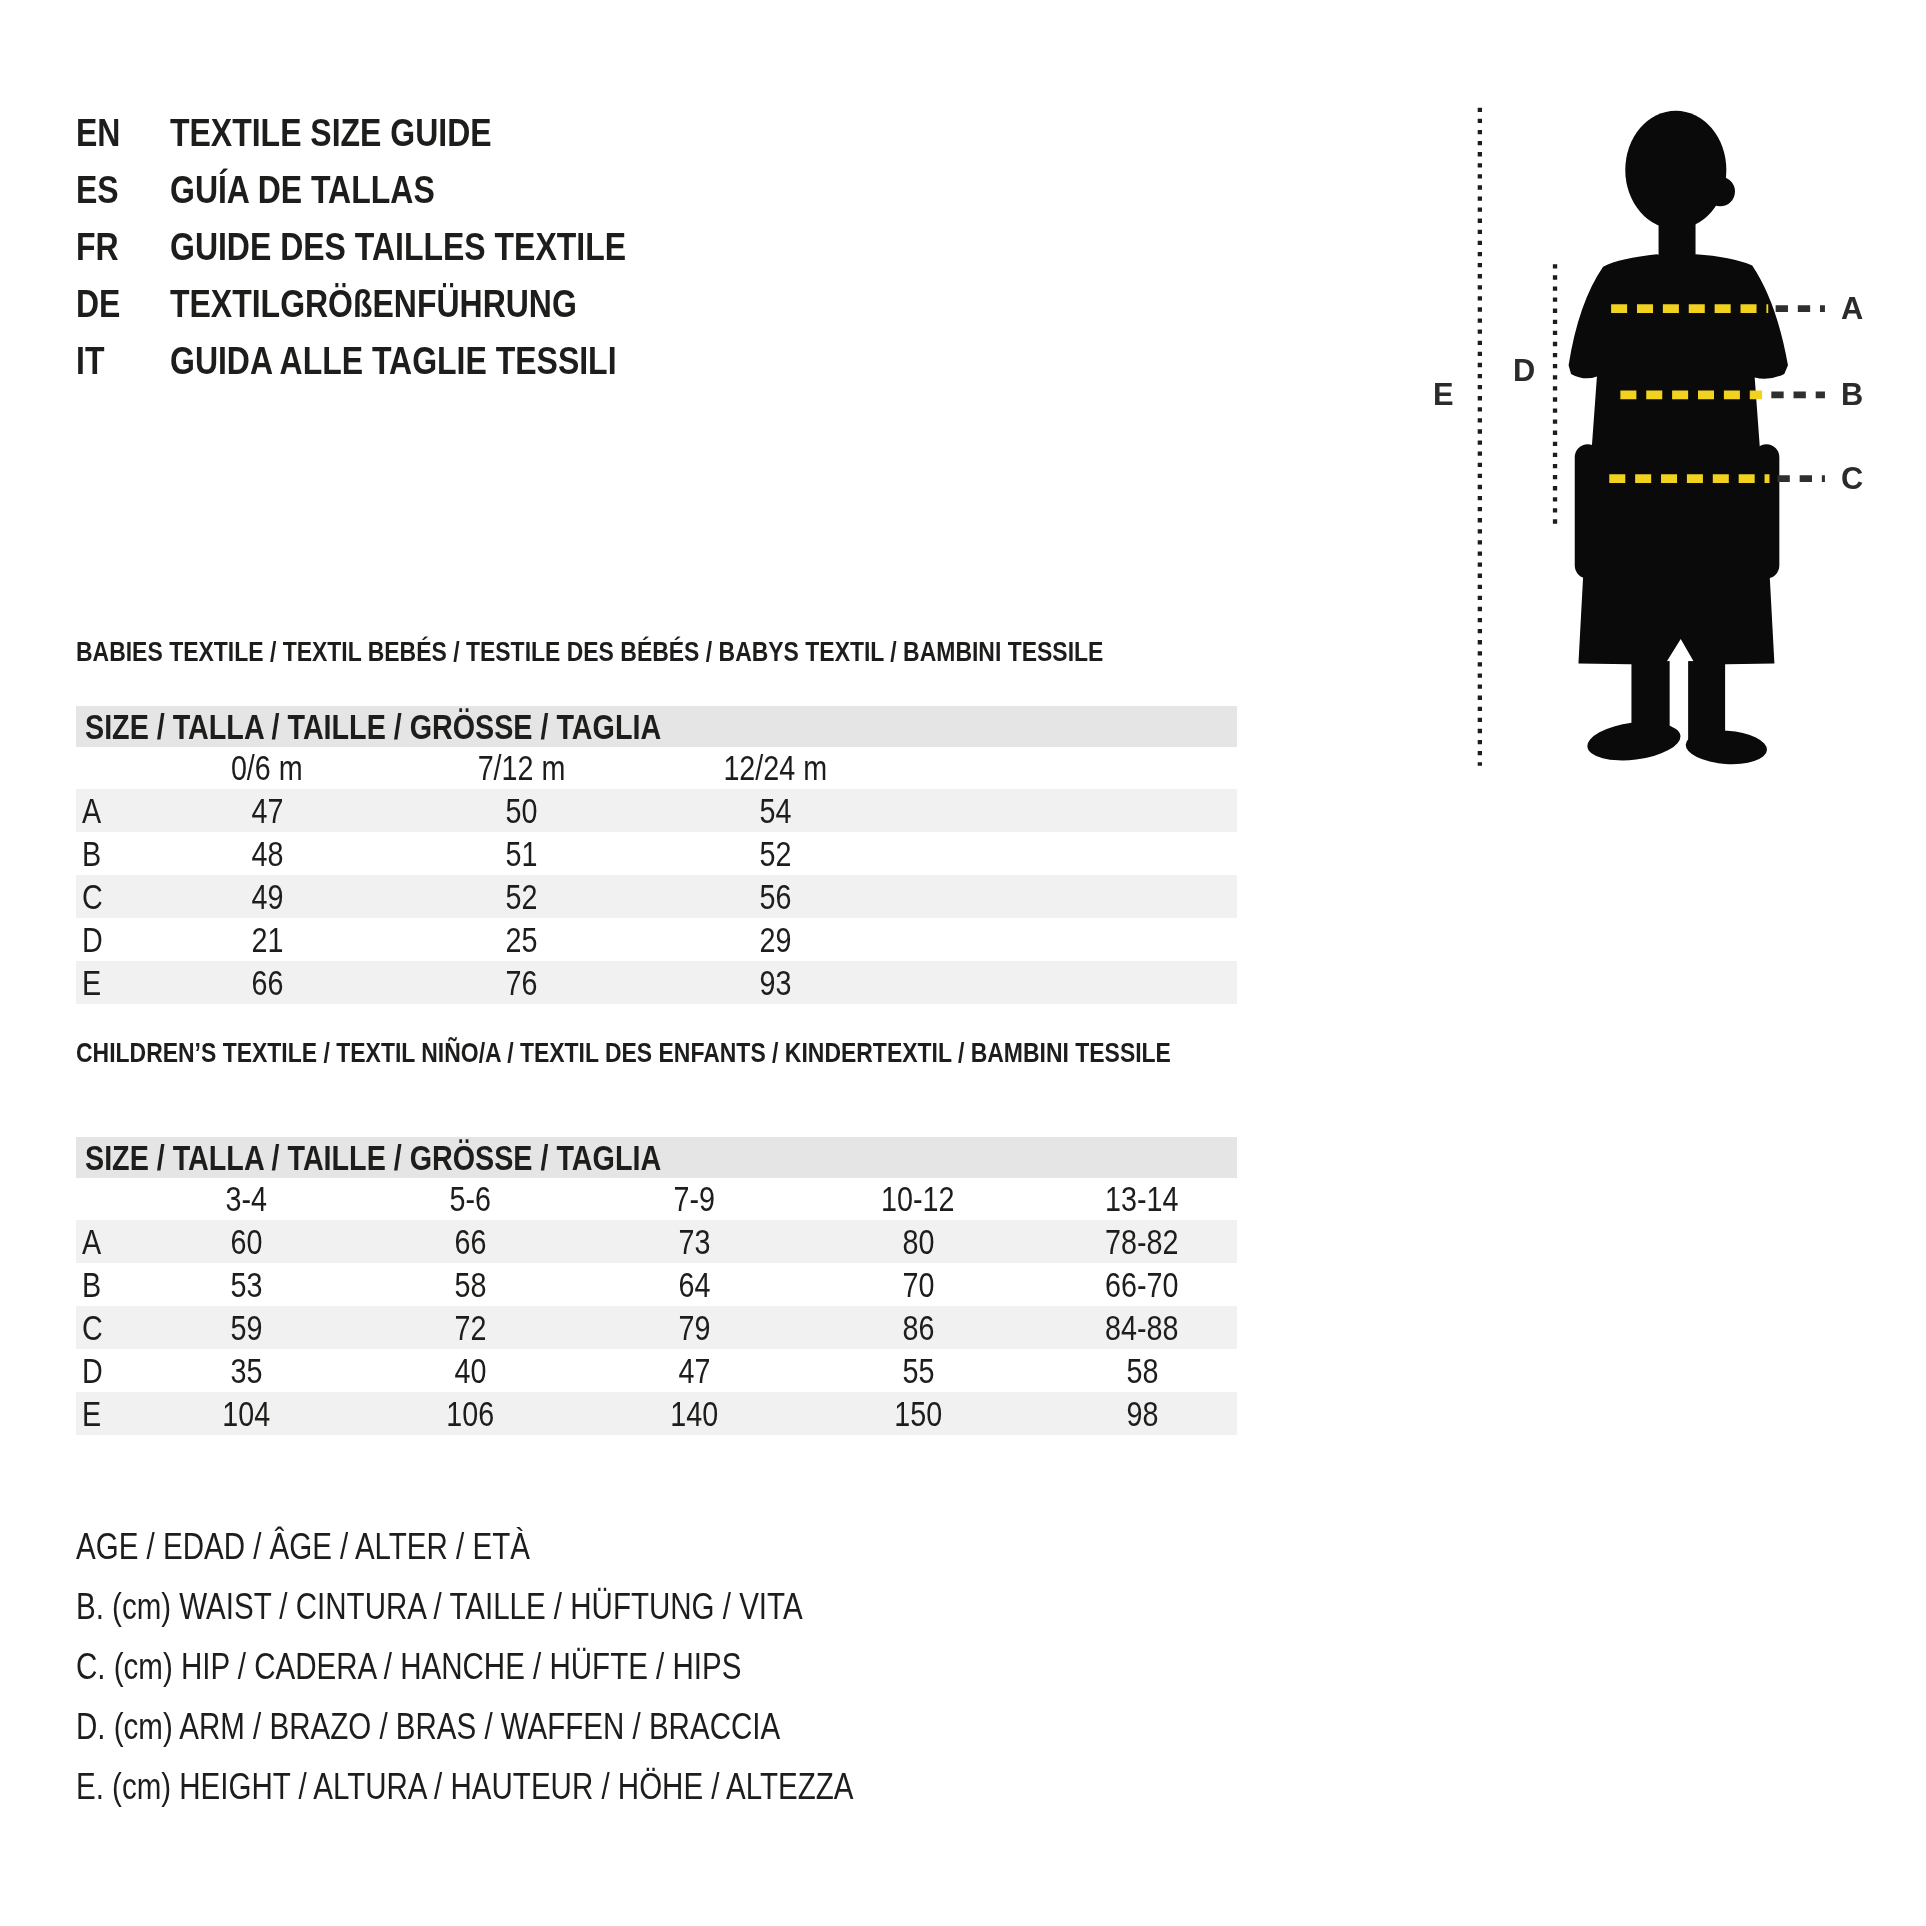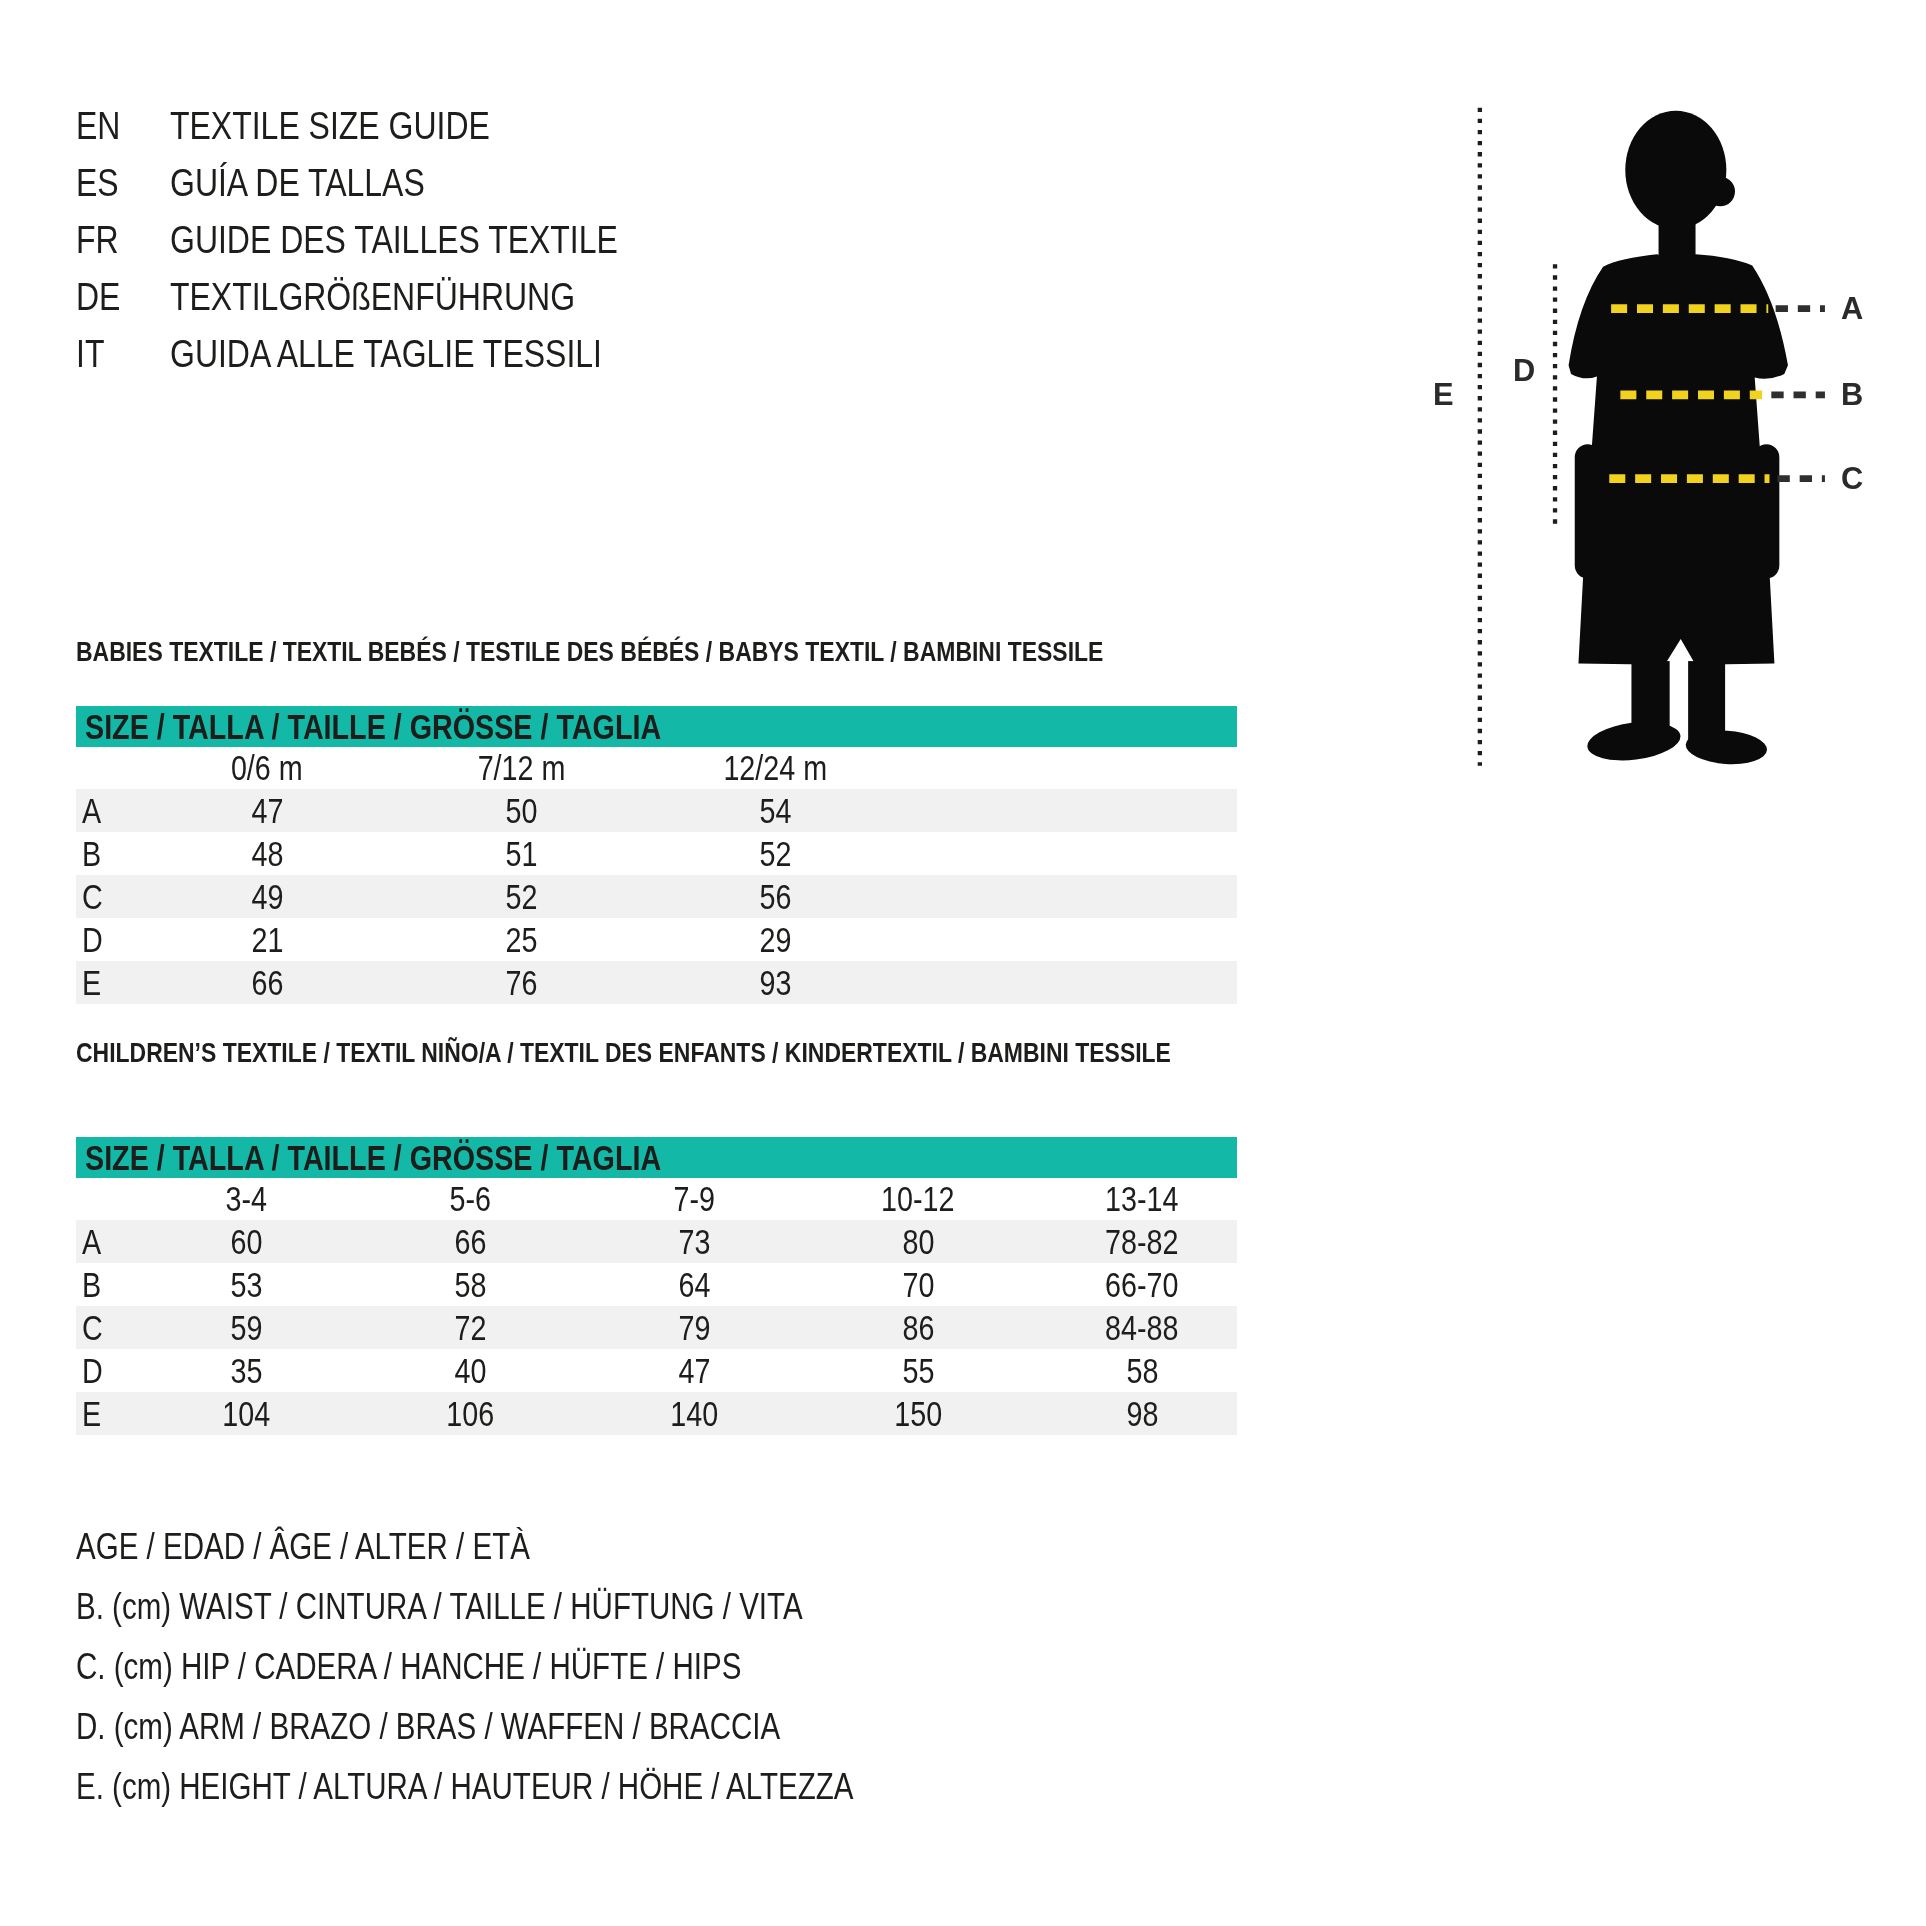--- a/index.html
+++ b/index.html
@@ -6,27 +6,27 @@
   .canvas{
     position:relative;width:1926px;height:1926px;background:#ffffff;
     font-family:"Liberation Sans", sans-serif;color:#1d1d1b;overflow:hidden;
   }
   .abs{position:absolute;}
   
   .cx{display:inline-block;transform:scaleX(0.82);transform-origin:0 50%;white-space:nowrap;}
   .cxc{display:inline-block;transform:scaleX(0.82);transform-origin:50% 50%;white-space:nowrap;}
   
   .lang{left:76px;top:104px;}
-  .lang-row{display:flex;height:57px;align-items:flex-start;font-size:39px;font-weight:400;}
+  .lang-row{display:flex;height:57px;align-items:center;font-size:39px;font-weight:700;}
   .lang-code{width:94px;}
   
   .sect-title{left:76px;font-size:28px;font-weight:700;}
   
   .tbl{left:76px;width:1161px;}
-  .bar{height:41px;background:#14b8a6;display:flex;align-items:center;
+  .bar{height:41px;background:#e5e5e5;display:flex;align-items:center;
        padding-left:8.6px;box-sizing:border-box;font-size:35px;font-weight:700;}
   .cols,.trow{display:flex;align-items:center;font-size:35px;font-weight:400;gap:34px;}
   .cols{height:42px;}
   .trow{height:43px;}
   .stripe{background:#f1f1f1;}
   .cl{width:47px;padding-left:6.2px;box-sizing:border-box;display:flex;justify-content:flex-start;}
   .cv{width:220px;display:flex;justify-content:center;}
   
   .legend{left:76px;top:1517px;font-size:36px;font-weight:400;}
   .legend-line{height:60px;display:flex;align-items:center;}

